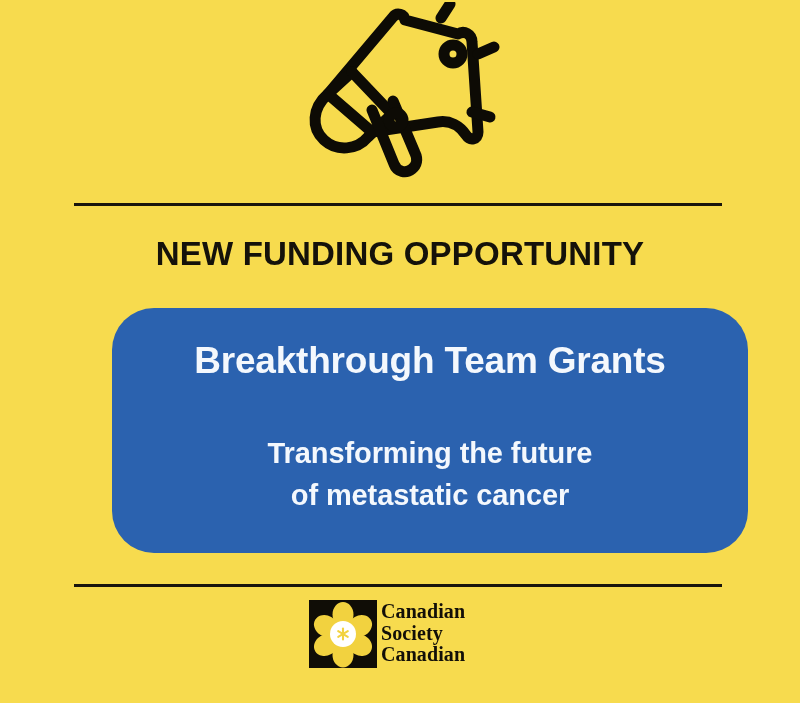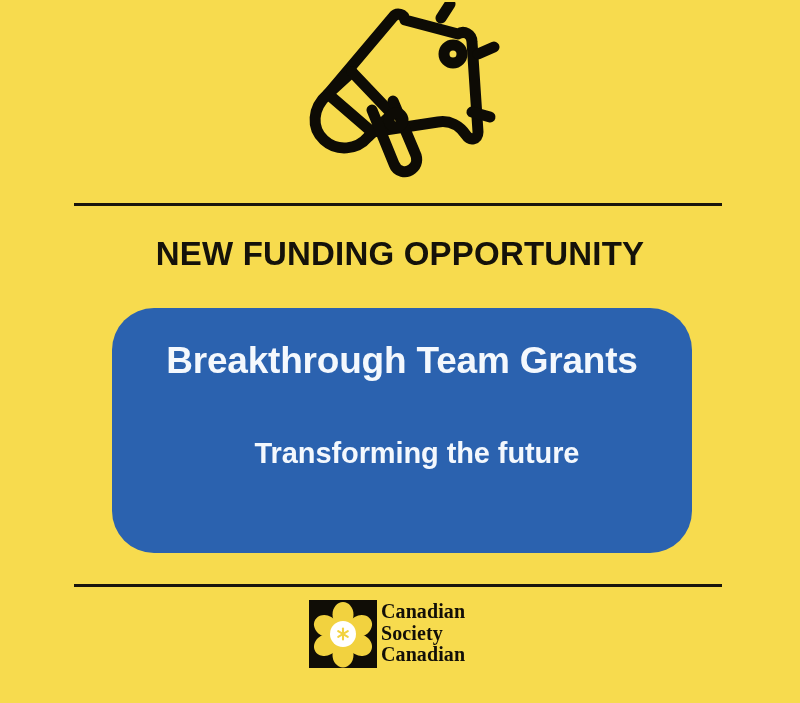--- a/index.html
+++ b/index.html
@@ -61,21 +61,21 @@
     color: #15120a;
     line-height: 40px;
     white-space: nowrap;
   }
 
   
   #grant-card {
     position: absolute;
     left: 112px;
     top: 308px;
-    width: 580px;
+    width: 636px;
     height: 245px;
     background: #2b62af;
     border-radius: 42px;
     box-sizing: border-box;
     color: #ffffff;
     text-align: center;
   }
   #card-title {
     position: absolute;
     left: 0;
@@ -91,21 +91,20 @@
   #card-subtitle {
     position: absolute;
     left: 0;
     top: 124px;
     width: 100%;
     font-size: 29px;
     font-weight: 700;
     line-height: 42px;
     letter-spacing: -0.1px;
     color: #f4f8fd;
-    margin-left: 15px;
   }
   #card-subtitle .sub-line {
     display: block;
     white-space: nowrap;
   }
 
   
   #logo {
     position: absolute;
     left: 309px;
@@ -160,20 +159,21 @@
   </div>
 
   <div class="divider" id="divider-top"></div>
 
   <div id="headline">NEW FUNDING OPPORTUNITY</div>
 
   <div id="grant-card">
     <div id="card-title">Breakthrough Team Grants</div>
     <div id="card-subtitle">
       <span class="sub-line">Transforming the future</span>
+      <span class="sub-line">of metastatic cancer</span>
     </div>
   </div>
 
   <div class="divider" id="divider-bottom"></div>
 
   <div id="logo">
     <svg id="logo-mark" viewBox="0 0 68 68" xmlns="http://www.w3.org/2000/svg">
       <rect x="0" y="0" width="68" height="68" fill="#100D06"></rect>
       <g fill="#F2D23F">
 

